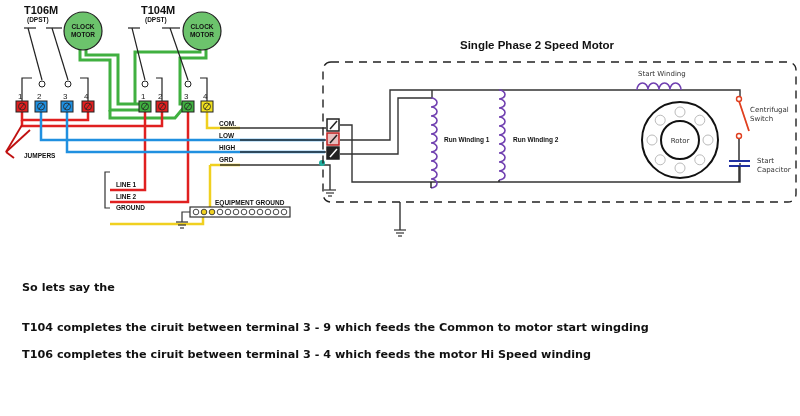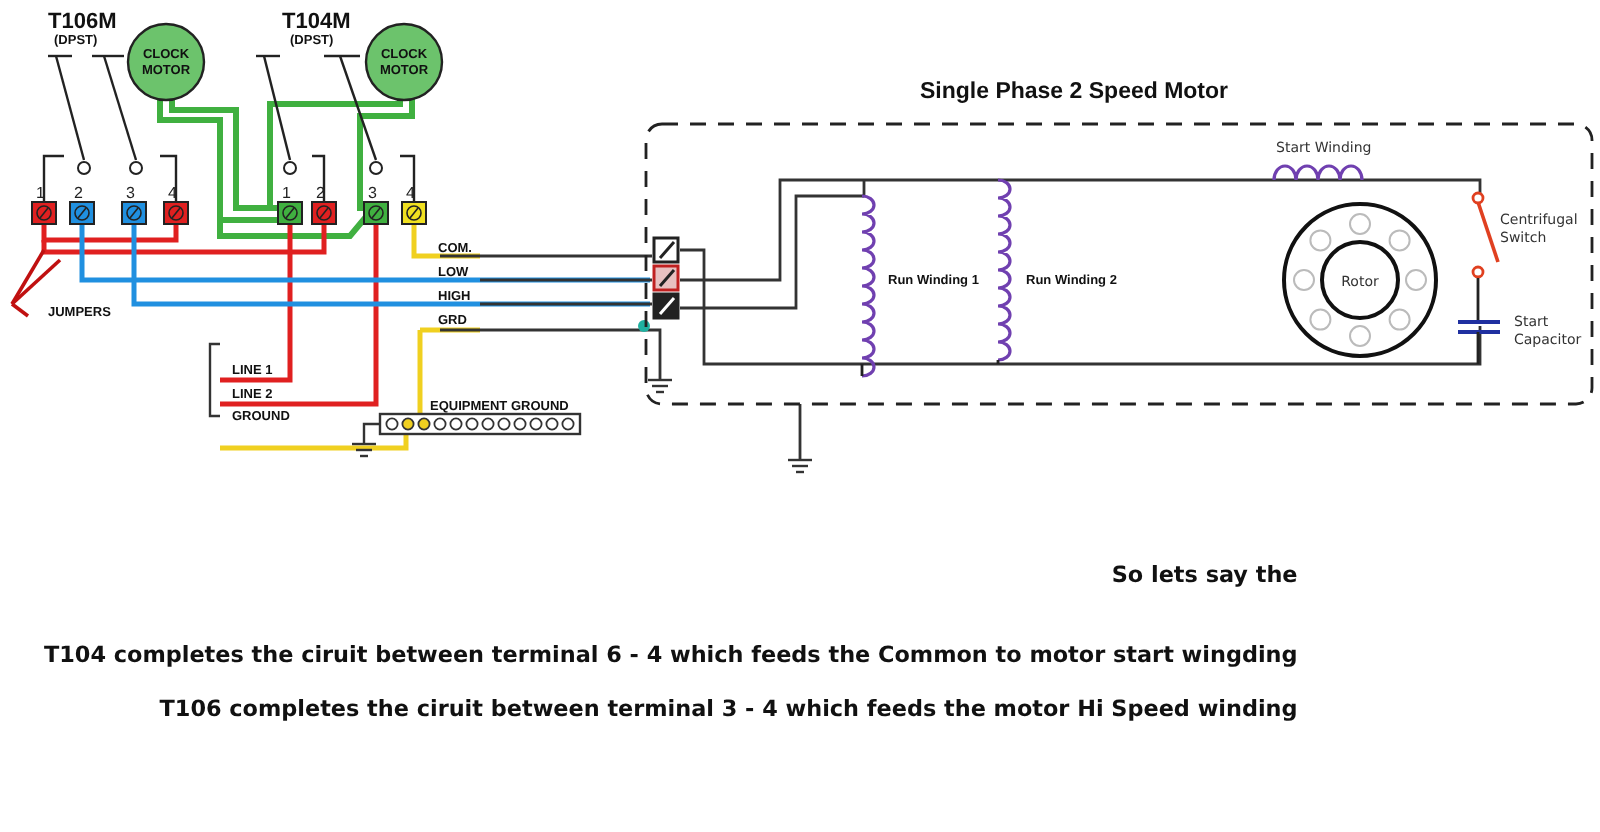--- a/index.html
+++ b/index.html
@@ -1,21 +1,21 @@
 <!DOCTYPE html>
 <html><head>
 <meta charset="utf-8">
 <style>
   html,body{margin:0;padding:0;background:#ffffff;}
   body{width:800px;height:416px;position:relative;overflow:hidden;font-family:"DejaVu Sans",sans-serif;}
   #diagram{position:absolute;left:0;top:0;width:800px;height:270px;}
   .lbl-b{font-family:"Liberation Sans",sans-serif;font-weight:bold;fill:#111;}
   .lbl{font-family:"DejaVu Sans",sans-serif;fill:#333;}
   #notes{position:absolute;left:22px;top:281px;font-family:"DejaVu Sans",sans-serif;font-weight:bold;font-size:11.2px;color:#111;line-height:14px;}
-  #notes p{margin:0;white-space:nowrap;text-align:right;}
+  #notes p{margin:0;white-space:nowrap;}
   #notes .gap{height:13px;}
 </style>
 </head>
 <body>
 
 <svg id="diagram" viewBox="0 0 800 270" xmlns="http://www.w3.org/2000/svg">
 
   <g fill="none" stroke="#40b040" stroke-width="3">
     <polyline points="80,45 80,60 110,60 110,110 143,110"></polyline>
     <polyline points="86,45 86,55 118,55 118,104 143,104"></polyline>
@@ -257,16 +257,16 @@
 <g stroke="#222" stroke-width="1.4" fill="none">
       <line x1="431" y1="188" x2="431" y2="182"></line>
       <line x1="499" y1="180" x2="499" y2="182"></line>
     </g>
   </svg>
 
 <div id="notes">
     <p>So lets say the</p>
     <div class="gap"></div>
     <div class="gap"></div>
-    <p>T104 completes the ciruit between terminal 6 - 4 which feeds the Common to motor start wingding</p>
+    <p>T104 completes the ciruit between terminal 3 - 9 which feeds the Common to motor start wingding</p>
     <div class="gap"></div>
     <p>T106 completes the ciruit between terminal 3 - 4 which feeds the motor Hi Speed winding</p>
   </div>
 
 </body></html>

